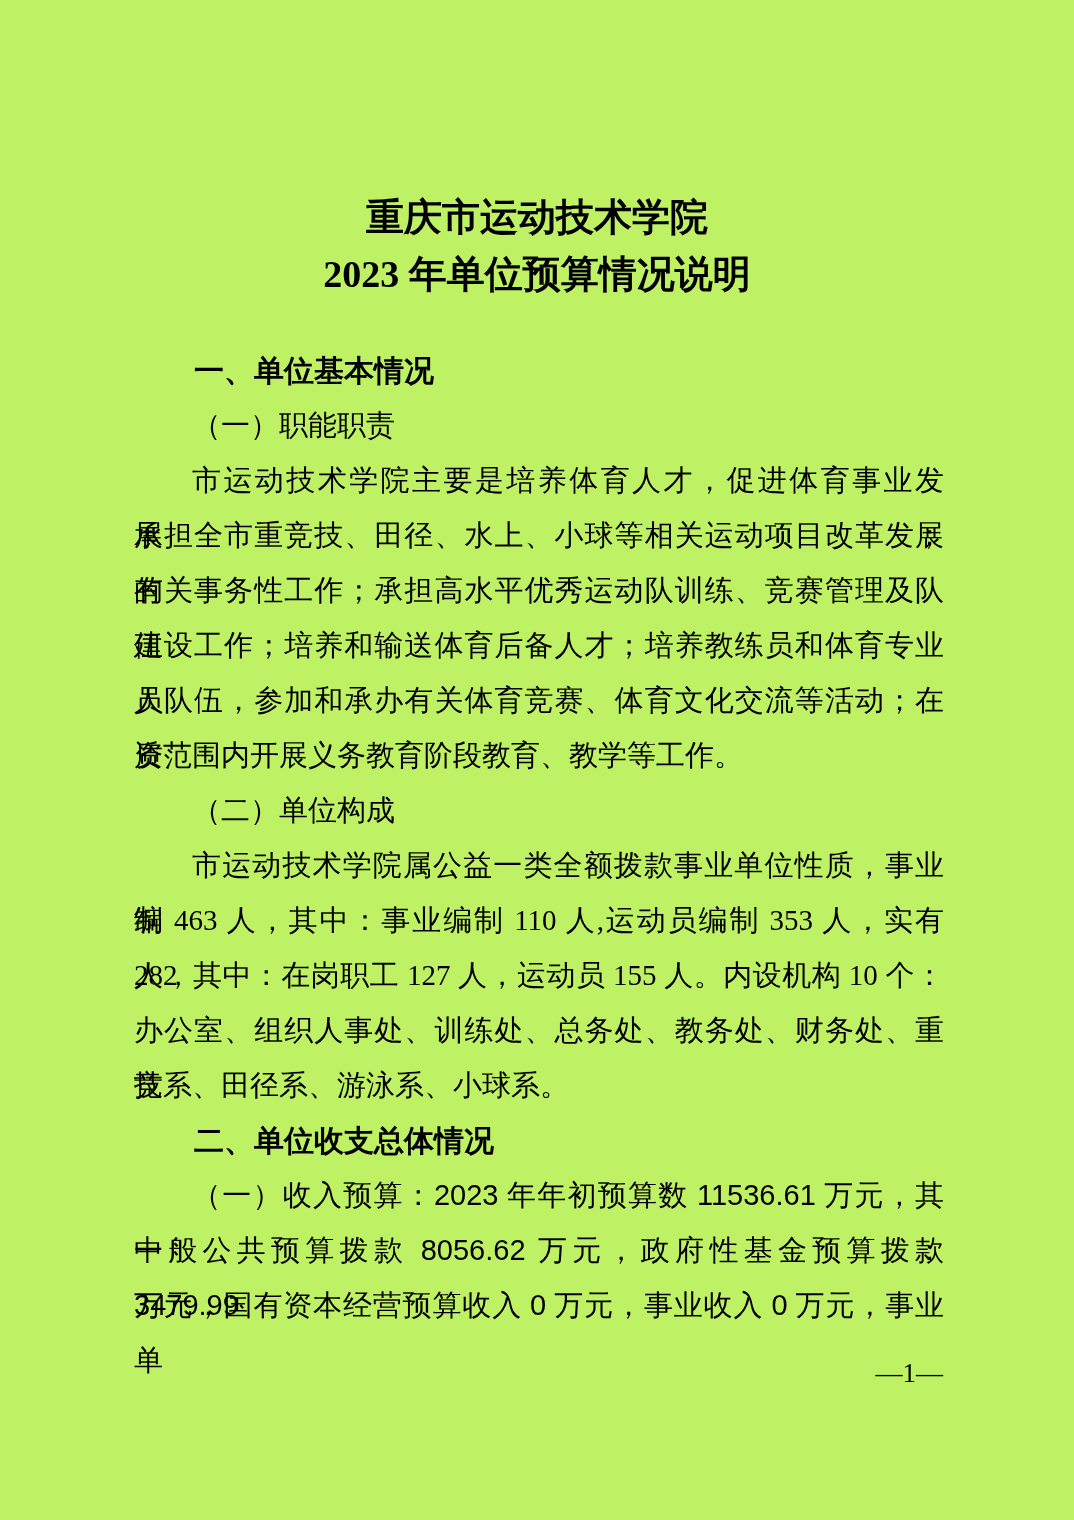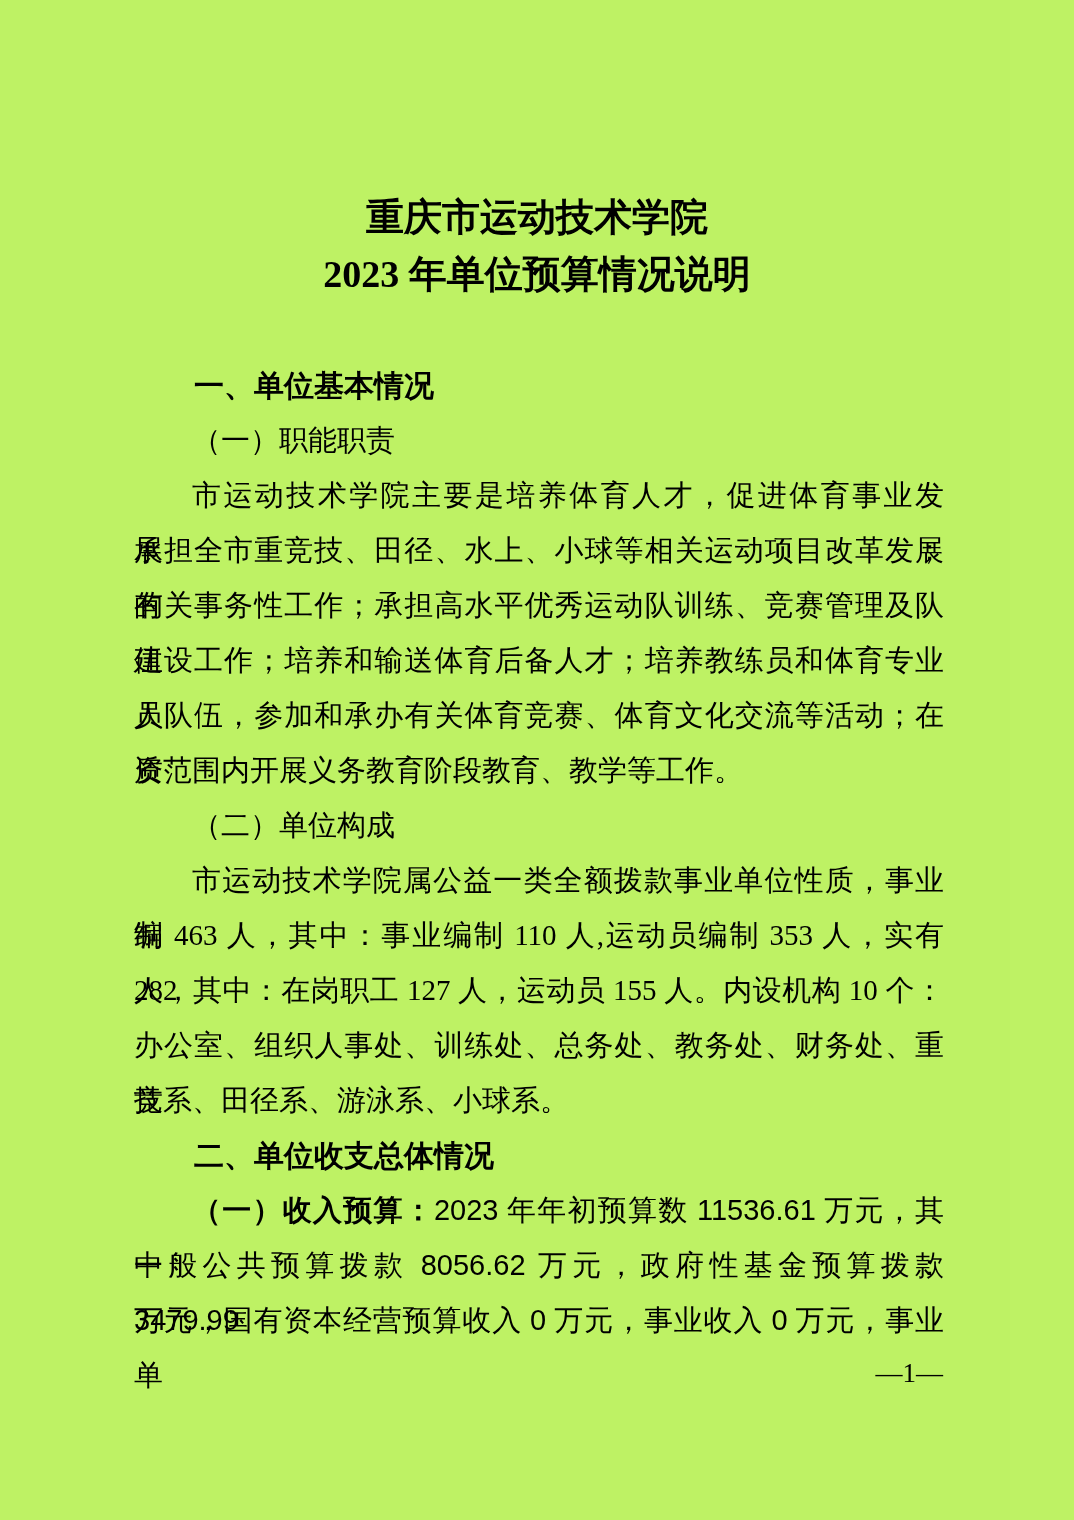--- a/index.html
+++ b/index.html
@@ -22,21 +22,21 @@
     left: 0;
     width: 100%;
     text-align: center;
     font-size: 38px;
     line-height: 57px;
     font-weight: 700;
     font-family: "Liberation Serif", serif;
   }
   .content {
     position: absolute;
-    top: 358px;
+    top: 343px;
     left: 134px;
     width: 810px;
     font-size: 29px;
     line-height: 55px;
   }
   .line {
     height: 55px;
   }
   .indent {
     text-indent: 2em;
@@ -45,21 +45,21 @@
     text-align: justify;
     text-align-last: justify;
     text-justify: inter-character;
   }
   .h-sans {
     font-family: "Liberation Sans", sans-serif;
     font-weight: 700;
     font-size: 30px;
   }
   .bold-cn {
-    font-weight: 700;
+    font-weight: 400;
   }
   .num-bold {
     font-family: "Liberation Sans", sans-serif;
     font-weight: 400;
   }
   .page-number {
     position: absolute;
     top: 1358px;
     right: 131px;
     font-size: 27px;

